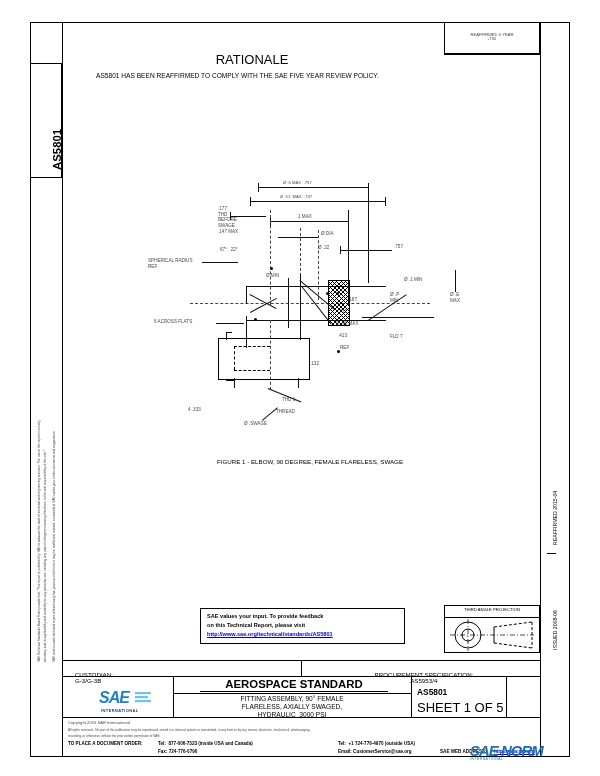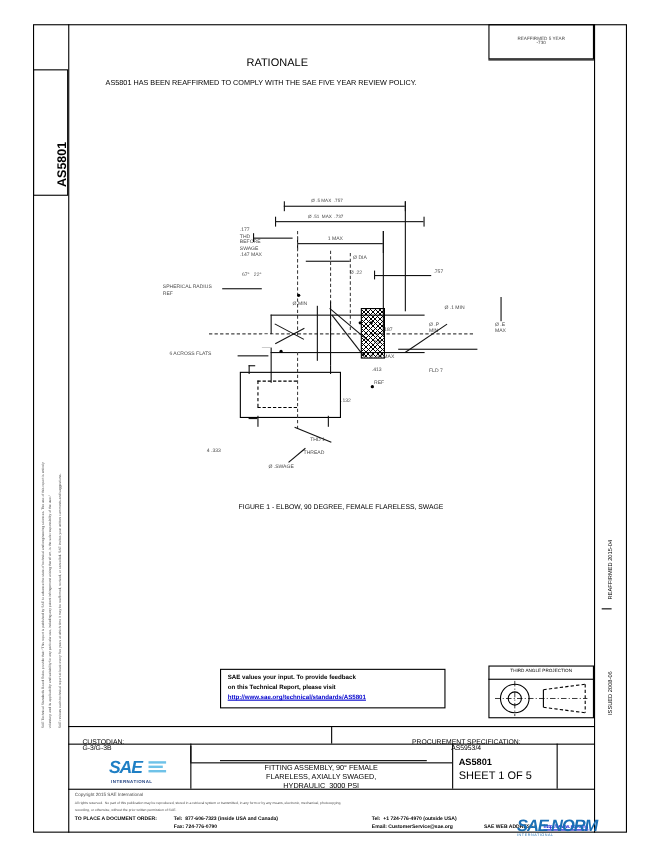--- a/index.html
+++ b/index.html
@@ -22,21 +22,21 @@
   .rot-r{transform-origin:0 0;transform:rotate(-90deg);white-space:nowrap;}
 
   
   .f3{font-size:3.1px;}
   .f4{font-size:4.2px;}
   .f45{font-size:4.6px;}
   .f5{font-size:5.2px;}
   .f55{font-size:5.6px;}
   .f6{font-size:6.2px;}
   .f65{font-size:6.6px;}
-  .f7{font-size:10px;}
+  .f7{font-size:13px;}
   .f8{font-size:8.4px;}
   .f11{font-size:11.4px;}
   .b{font-weight:bold;}
 
   
   .dim{color:#4a4a4a;}
 
   
   #fbbox{position:absolute;left:200px;top:608px;width:205px;height:36px;
          border:1.6px solid #000;background:#fff;box-sizing:border-box;}
@@ -263,20 +263,21 @@
     <svg width="70" height="26" viewBox="0 0 70 26">
       <text x="4" y="15" font-family="Liberation Sans, sans-serif" font-size="16" font-weight="bold" font-style="italic" fill="#1f7fc4" letter-spacing="-1">SAE</text>
       <rect x="40" y="4" width="16" height="2.2" fill="#6fc2e8"></rect>
       <rect x="40" y="8" width="13" height="2.2" fill="#6fc2e8"></rect>
       <rect x="40" y="12" width="16" height="2.2" fill="#6fc2e8"></rect>
       <text x="6" y="24" font-family="Liberation Sans, sans-serif" font-size="4" font-weight="bold" fill="#1f3f7f" letter-spacing="0.4">INTERNATIONAL</text>
     </svg>
   </div>
 
   <div class="bx" style="left:180px;top:678px;width:228px;height:15px;border:none;"></div>
+  <div class="t f11 b ctr" style="left:180px;top:679px;width:228px;">AEROSPACE STANDARD</div>
   <div class="ln hl" style="left:200px;top:691px;width:188px;height:1.4px;"></div>
   <div class="ln hl" style="left:173px;top:693px;width:238px;"></div>
   <div class="ln vl" style="left:173px;top:678px;height:15px;"></div>
 
   <div class="t f65 ctr" style="left:173px;top:696px;width:238px;">FITTING ASSEMBLY, 90° FEMALE</div>
   <div class="t f65 ctr" style="left:173px;top:704px;width:238px;">FLARELESS, AXIALLY SWAGED,</div>
   <div class="t f65 ctr" style="left:173px;top:712px;width:238px;">HYDRAULIC  3000 PSI</div>
 
   <div class="t f8 b" style="left:417px;top:688px;">AS5801</div>
   <div class="t f7" style="left:417px;top:701px;">SHEET 1 OF 5</div>

